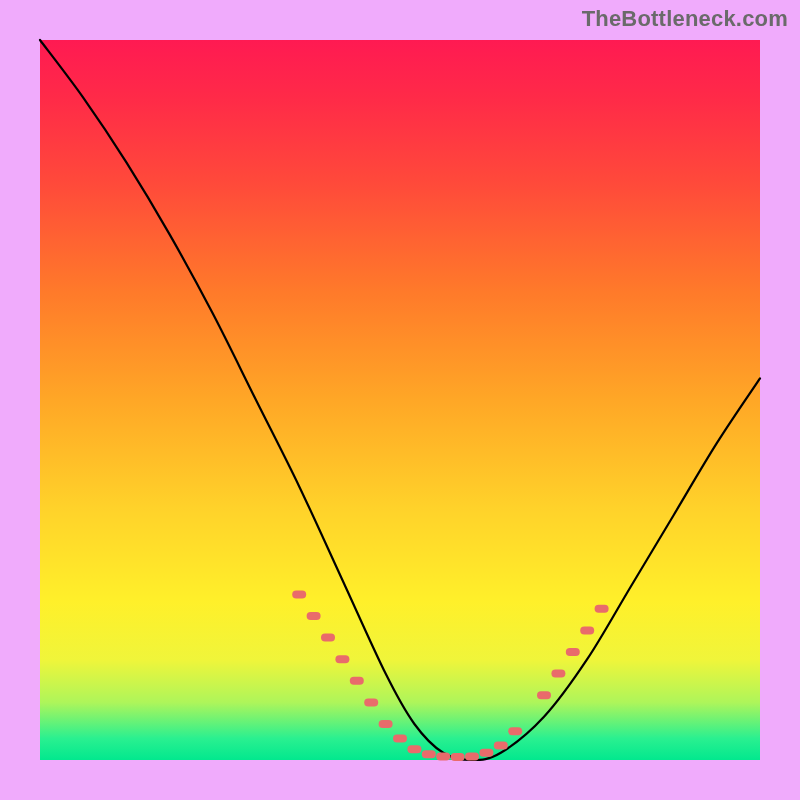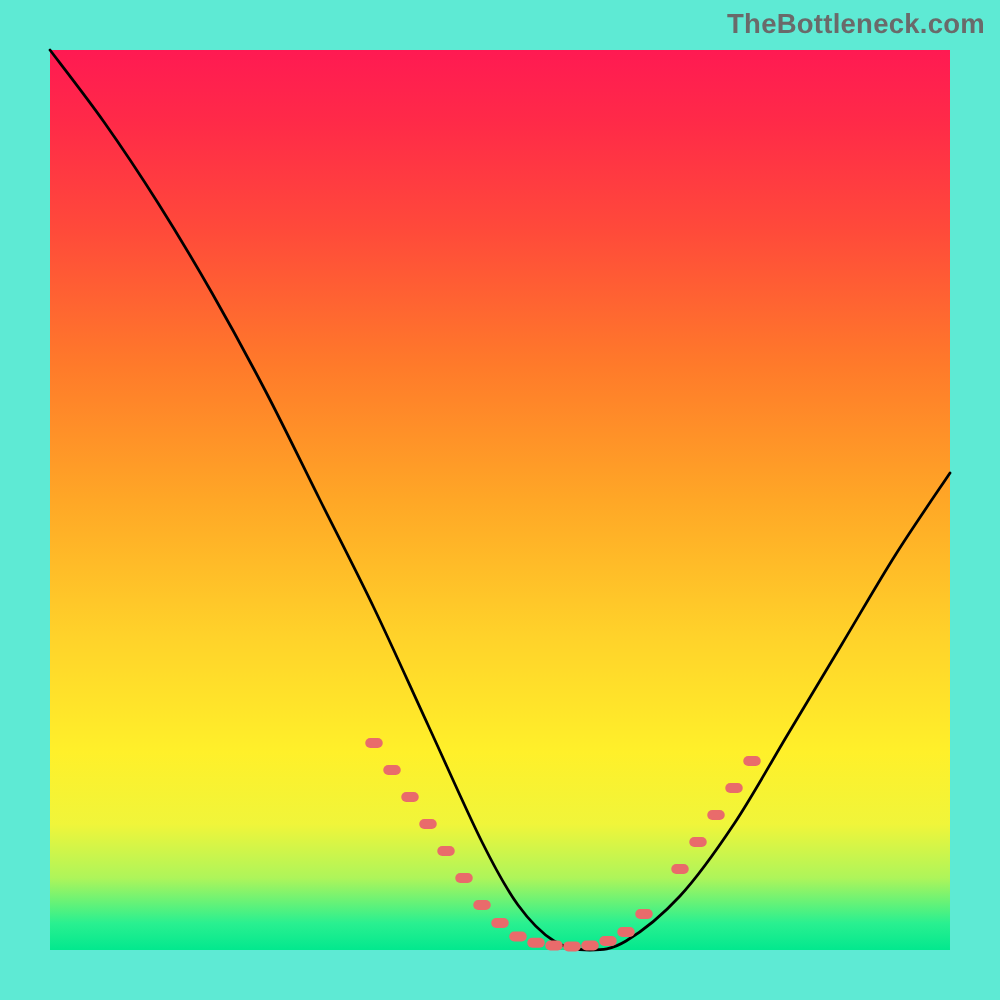--- a/index.html
+++ b/index.html
@@ -9,21 +9,21 @@
     height: 800px;
     background: #000000;
     overflow: hidden;
   }
   .frame {
     position: absolute;
     left: 0;
     top: 0;
     width: 800px;
     height: 800px;
-    background: #5eead4;
+    background: #f0abfc;
   }
   .plot-area {
     position: absolute;
     left: 40px;
     top: 40px;
     width: 720px;
     height: 720px;
     
     background: linear-gradient(to bottom,
       #ff1a52 0%,

